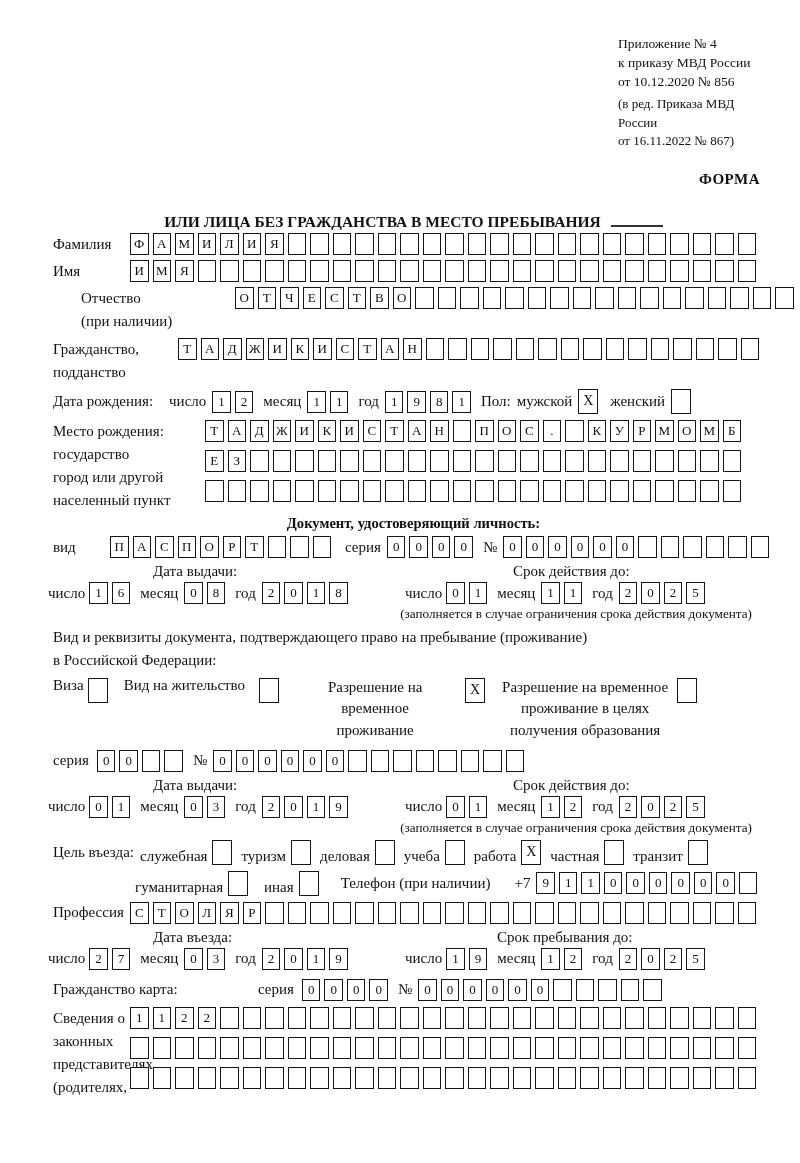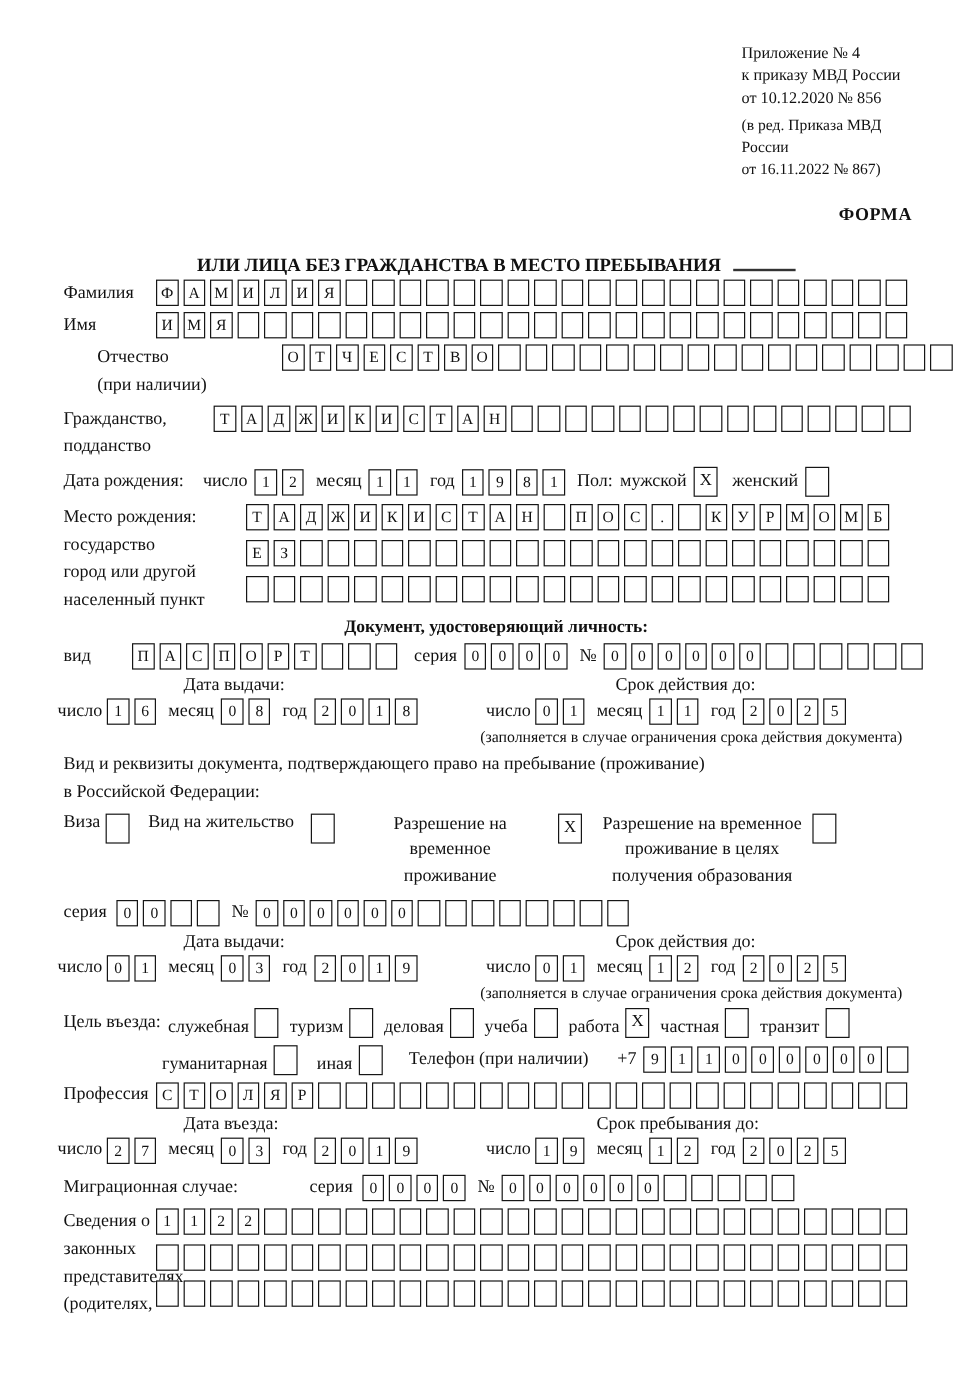--- a/index.html
+++ b/index.html
@@ -676,21 +676,21 @@
             <span class="cell">2</span>
             <span class="cell">0</span>
             <span class="cell">2</span>
             <span class="cell">5</span>
           </span>
       </div>
     </div>
   </div>
 
   <div class="frow" style="margin-top:9px;">
-    <span class="lbl" style="width:205px;">Миграционная случае:</span>
+    <span class="lbl" style="width:205px;">Гражданство карта:</span>
     <span style="margin-right:8px;">серия</span>
     <span class="cells">
         <span class="cell">0</span>
         <span class="cell">0</span>
         <span class="cell">0</span>
         <span class="cell">0</span>
       </span>
     <span class="wlab">№</span>
     <span class="cells">
         <span class="cell">0</span>

